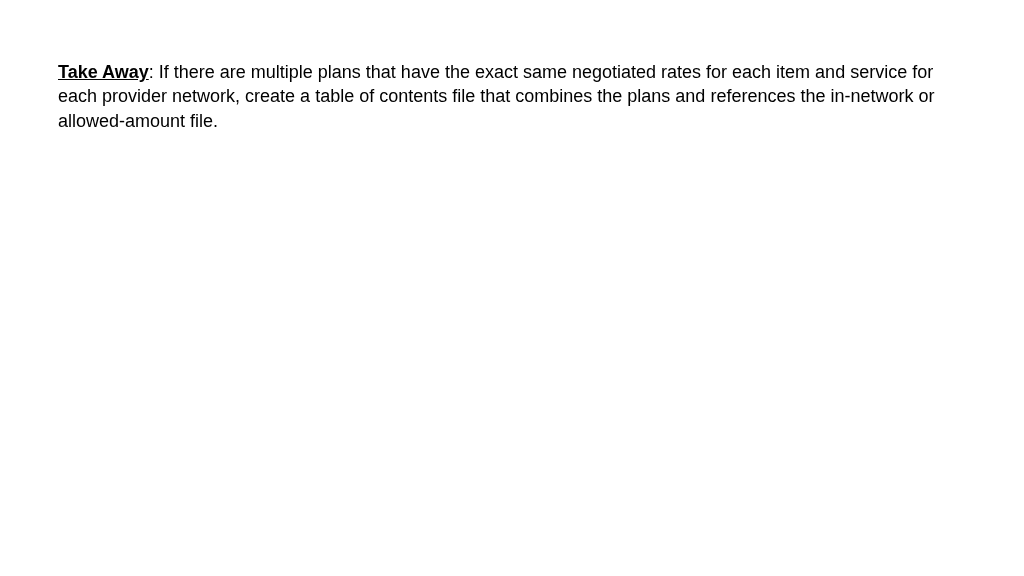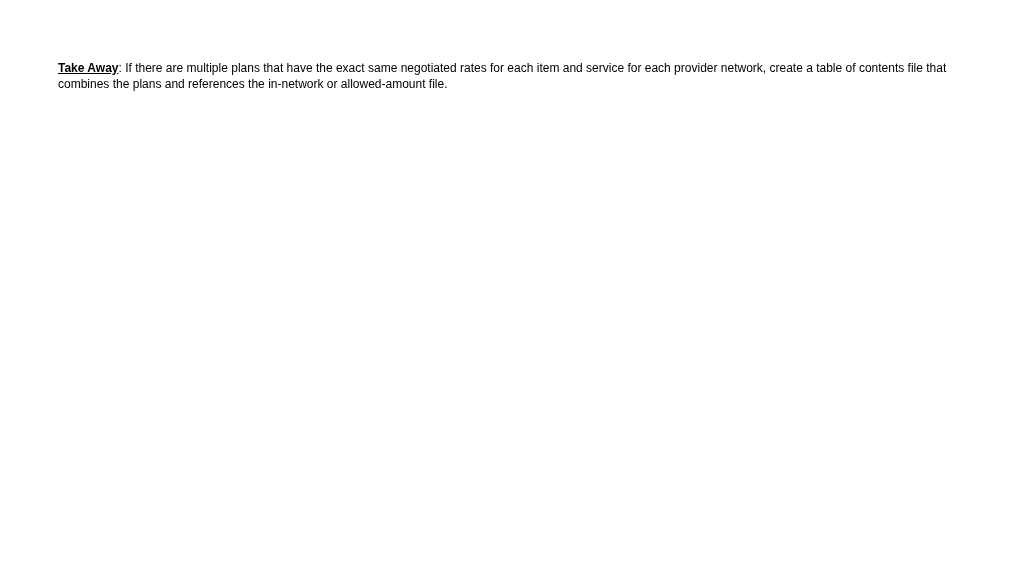--- a/index.html
+++ b/index.html
@@ -25,21 +25,21 @@
       font-weight: 400;
       color: #1a1a1a;
       margin-bottom: 100px;
       letter-spacing: 0.2px;
     }
     .content {
       padding-left: 14px;
       padding-right: 30px;
     }
     .paragraph {
-      font-size: 12px;
+      font-size: 18px;
       line-height: 1.35;
       color: #000000;
       margin-bottom: 24px;
     }
     .takeaway-label {
       font-weight: bold;
       text-decoration: underline;
     }
   </style>
 </head>

